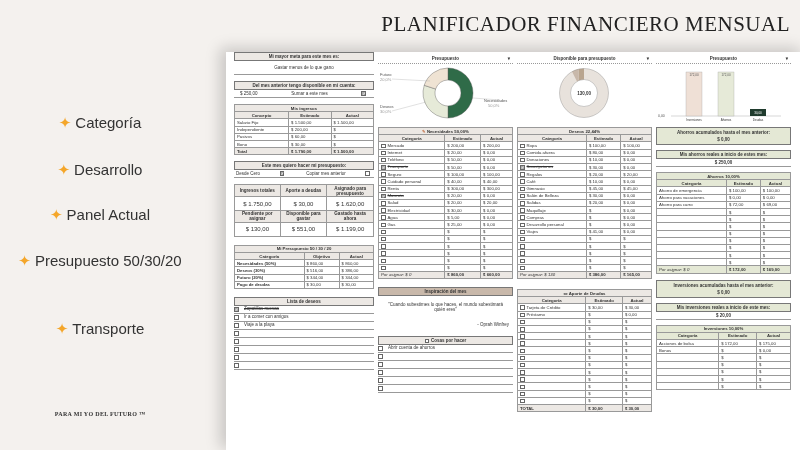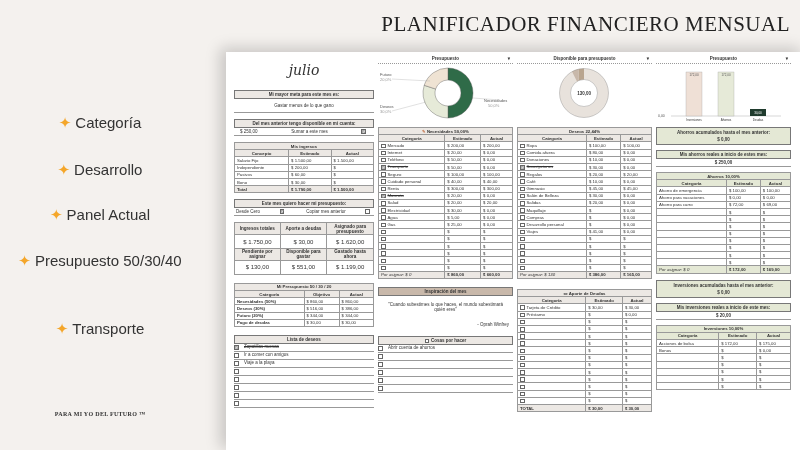--- a/index.html
+++ b/index.html
@@ -27,29 +27,28 @@
 </style>
 </head>
 <body>
 
 <div class="title">PLANIFICADOR FINANCIERO MENSUAL</div>
 
 <div class="features">
   <div class="feat" style="top:14px"><span class="spark">✦</span><span>Categoría</span></div>
   <div class="feat" style="top:61px"><span class="spark">✦</span><span>Desarrollo</span></div>
   <div class="feat" style="top:106px"><span class="spark">✦</span><span>Panel Actual</span></div>
-  <div class="feat" style="top:150px;width:180px;left:10px;line-height:22px"><span class="spark">✦</span><span>Presupuesto 50/30/40</span></div>
+  <div class="feat" style="top:150px;width:180px;left:10px;line-height:22px"><span class="spark">✦</span><span>Presupuesto 50/30/20</span></div>
   <div class="feat" style="top:220px"><span class="spark">✦</span><span>Transporte</span></div>
 </div>
 <div class="footer">PARA MI YO DEL FUTURO ™</div>
 
 <div class="sheet">
 
   <div class="col" style="left:8px;width:140px">
-    <div style="text-align:center;font-family:'DejaVu Serif',serif;font-style:italic;font-size:14px;margin-top:10px;height:28px">julio</div>
     <div class="hdrbox">Mi mayor meta para este mes es:</div>
     <div style="text-align:center;padding:4px 0;border-bottom:0.5px solid #999;height:14px">Gastar menos de lo que gano</div>
     <div class="hdrbox" style="margin-top:6px">Del mes anterior tengo disponible en mi cuenta:</div>
     <div style="display:flex;justify-content:space-between;padding:1px 6px;border-bottom:0.5px solid #999">
       <span>$ 250,00</span>
       <span>Sumar a este mes</span>
       <span class="cb on">✓</span>
     </div>
     <table class="tbl" style="margin-top:6px">
       <tbody>

